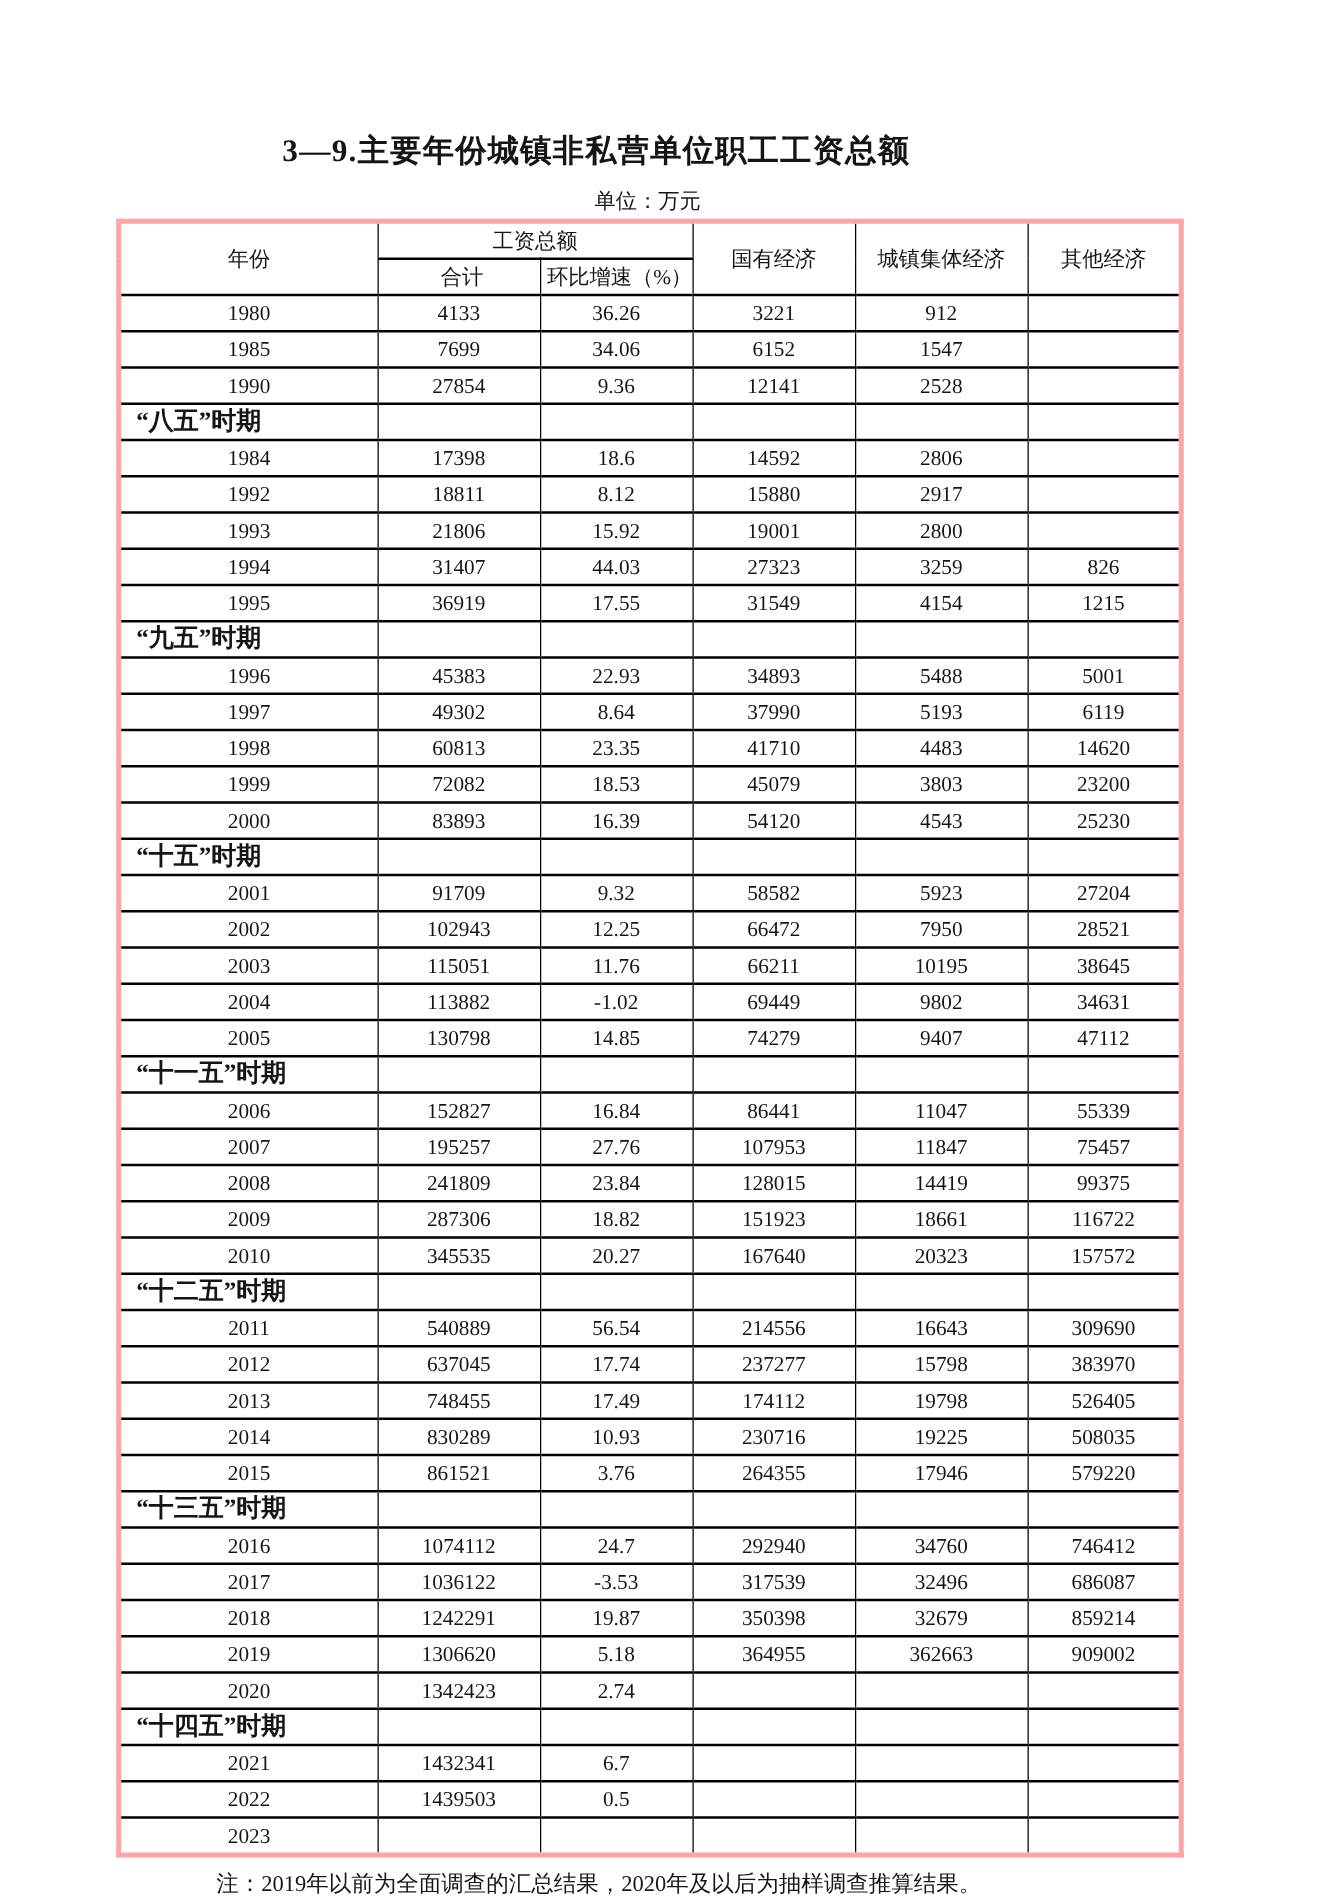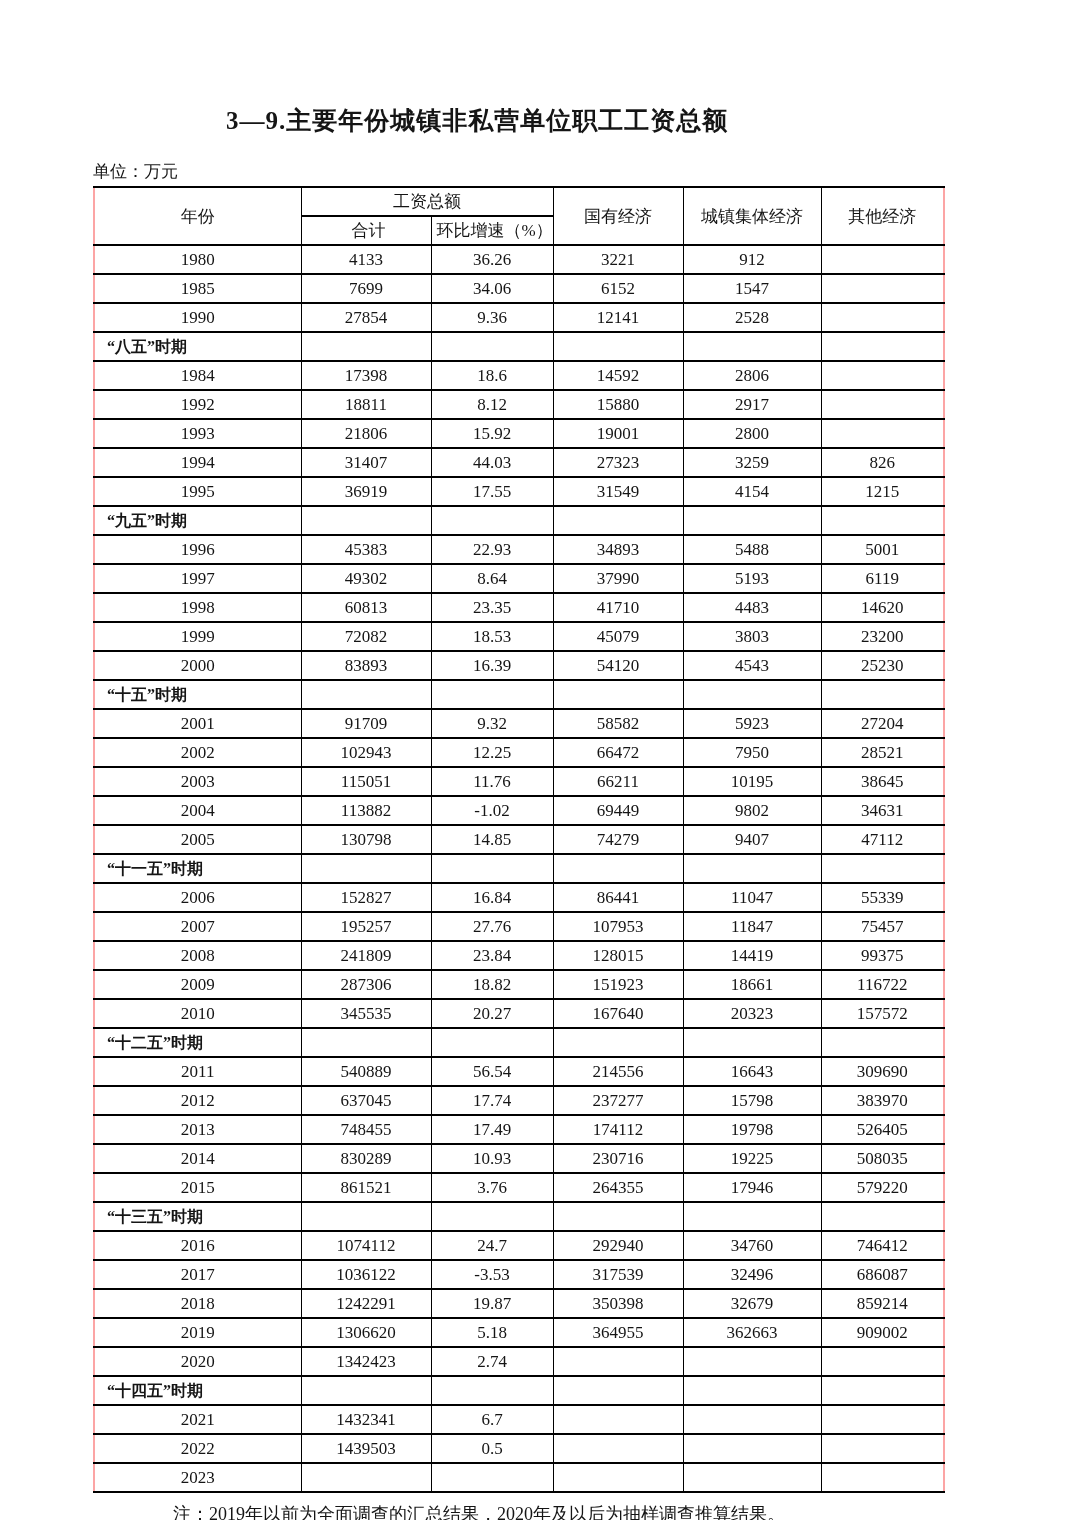--- a/index.html
+++ b/index.html
@@ -6,38 +6,38 @@
   .page {
     width: 954px; height: 1520px; background: #ffffff;
     font-family: "Liberation Serif", "DejaVu Serif", serif;
     color: #151515; position: relative; overflow: hidden; box-sizing: border-box;
   }
   .title {
     padding-top: 104px; text-align: center;
     font-size: 25px; font-weight: bold; letter-spacing: 1px;
   }
   .content { width: 850px; margin-left: 93px; }
-  .unit { text-align: left; font-size: 17px; margin-top: 23px; margin-bottom: 3px; }
+  .unit { text-align: center; font-size: 17px; margin-top: 12px; margin-bottom: 3px; }
   table.wage-table {
     border-collapse: collapse; table-layout: fixed; width: 850px;
-    border: 2px solid #fca5a5;
+    border: 4px solid #fca5a5;
   }
   .wage-table th, .wage-table td {
     border-top: 2px solid #000; border-bottom: 2px solid #000;
     border-left: 1px solid #000; border-right: 1px solid #000;
     height: 27px; line-height: 27px; padding: 0;
     font-size: 17px; font-weight: normal;
     white-space: nowrap; overflow: hidden;
   }
   .wage-table th.c { text-align: center; }
   .wage-table th.l { text-align: center; padding-left: 5px; }
   .wage-table td { text-align: center; }
   .wage-table td.period {
     text-align: left; padding-left: 12px;
-    font-weight: bold; font-size: 16px;
+    font-weight: bold; font-size: 20px;
   }
   .note { font-size: 18px; margin: 9px 0 0 80px; }
   .pageno {
     position: absolute; left: 0; right: 0; bottom: 40px;
     text-align: center; font-size: 17px;
   }
 </style>
 </head>
 <body>
 

